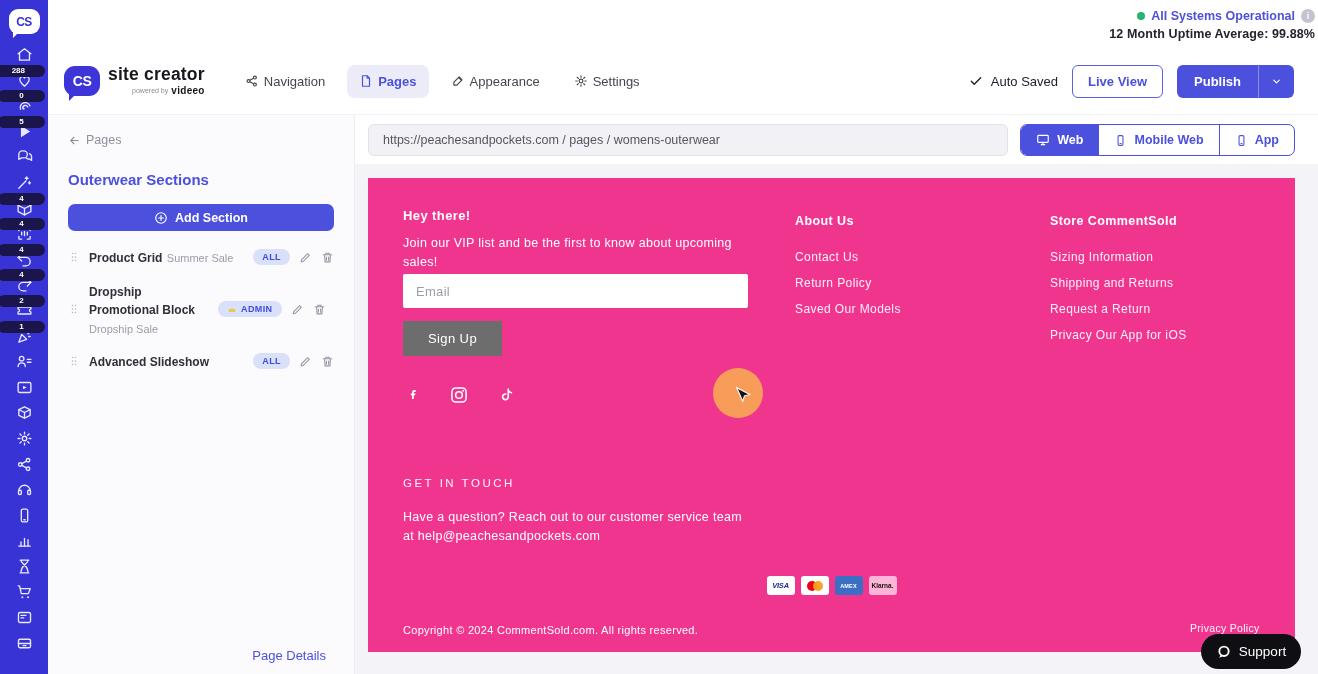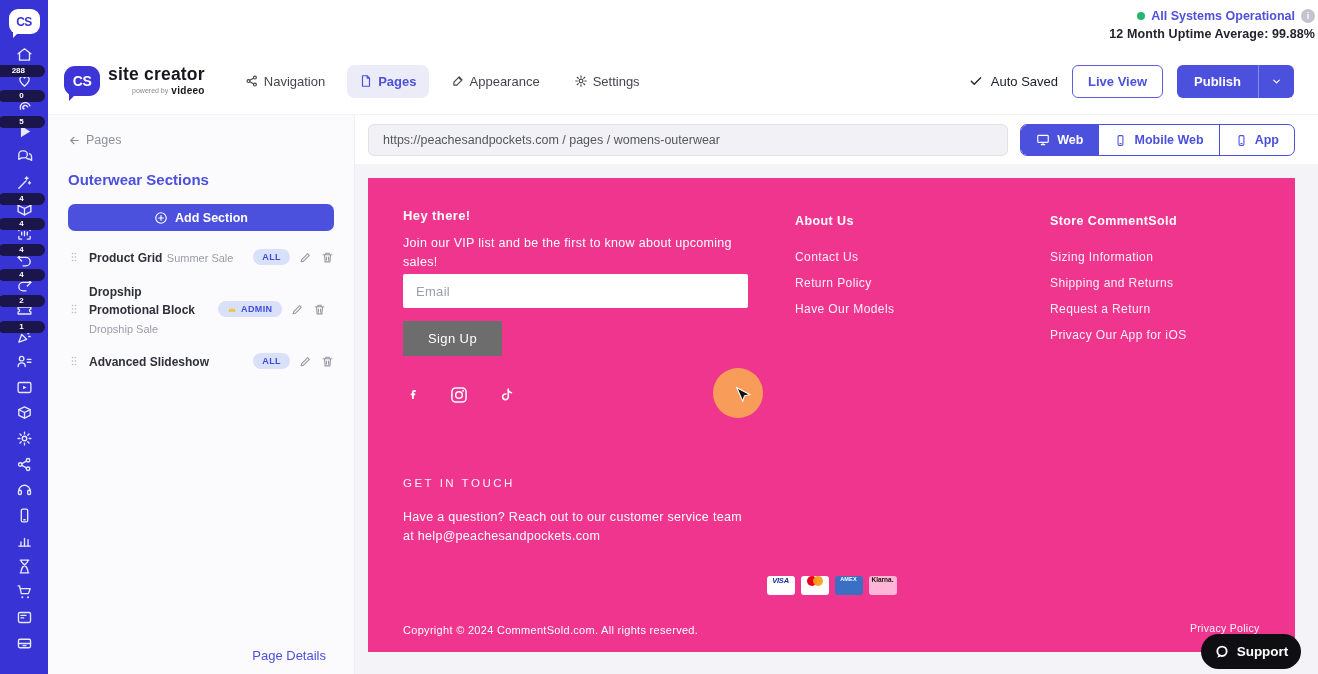--- a/index.html
+++ b/index.html
@@ -104,21 +104,21 @@
   .fp-social .s-ic{cursor:pointer;color:#fff}
   .fp-col{position:absolute;top:36px}
   .fp-col.about{left:427px}
   .fp-col.store{left:682px}
   .fp-colhead{font-size:12.5px;font-weight:700;letter-spacing:.4px;margin-bottom:22px}
   .fp-link{display:block;font-size:12px;letter-spacing:.4px;color:rgba(255,255,255,.93);
             text-decoration:none;margin-bottom:12px;cursor:pointer}
   .fp-git{position:absolute;left:35px;top:299px;font-size:11.5px;letter-spacing:2.5px;color:rgba(255,255,255,.95)}
   .fp-gitbody{position:absolute;left:35px;top:330px;width:345px;font-size:12.5px;line-height:1.55;letter-spacing:.3px}
   .fp-pay{position:absolute;left:0;right:0;top:398px;display:flex;justify-content:center;gap:6px}
-  .chip{width:28px;height:19px;border-radius:3px;background:#fff;display:flex;
+  .chip{width:28px;height:19px;border-radius:3px;background:#fff;display:flex;align-items:center;
             justify-content:center;overflow:hidden}
   .chip.visa span{color:#1a2f8f;font-weight:bold;font-style:italic;font-size:7.5px;letter-spacing:-.2px}
   .mc-c{width:10px;height:10px;border-radius:50%;display:inline-block}
   .mc-r{background:#eb001b;margin-right:-4px}
   .mc-o{background:#f79e1b;opacity:.95}
   .chip.amex{background:#3a6fc4}
   .chip.amex span{color:#fff;font-weight:bold;font-size:5.5px;letter-spacing:.2px}
   .chip.klarna{background:#ffb5d8}
   .chip.klarna span{color:#1a1208;font-weight:bold;font-size:6.5px}
   .fp-copy{position:absolute;left:35px;top:446px;font-size:11px;letter-spacing:.3px}
@@ -126,21 +126,21 @@
             color:rgba(255,255,255,.95);cursor:pointer}
 
   
   .cursor-halo{position:absolute;left:713px;top:368px;width:50px;height:50px;border-radius:50%;
             background:#f7a356;opacity:.95;z-index:40;pointer-events:none}
   .cursor-arrow{position:absolute;left:733px;top:386px;z-index:41;pointer-events:none}
 
   
   .support{position:absolute;left:1201px;top:634px;width:100px;height:35px;background:#0f0f13;
             border-radius:18px;display:flex;align-items:center;justify-content:center;gap:7px;
-            color:#fff;font-size:13.5px;font-weight:700;cursor:pointer;z-index:50}
+            color:#fff;font-size:13.5px;font-weight:400;cursor:pointer;z-index:50}
 </style>
 </head>
 <body>
 
 <nav class="rail">
   <div class="rail-logo">CS</div>
   <div>
       <div class="rail-item">
         <span>
           <svg width="17" height="17" viewBox="0 0 24 24" fill="none" stroke="currentColor" stroke-width="1.9" stroke-linecap="round" stroke-linejoin="round">
@@ -611,21 +611,21 @@
               <path d="M14.5 3.5v11a4 4 0 1 1-3.4-3.95"></path>
               <path d="M14.5 5.5a5.5 5.5 0 0 0 4.5 3.3"></path>
             </svg>
           </span>
       </div>
 
       <div class="fp-col about">
         <div class="fp-colhead">About Us</div>
         <a class="fp-link">Contact Us</a>
         <a class="fp-link">Return Policy</a>
-        <a class="fp-link">Have Our Models</a>
+        <a class="fp-link">Saved Our Models</a>
       </div>
 
       <div class="fp-col store">
         <div class="fp-colhead">Store CommentSold</div>
         <a class="fp-link">Sizing Information</a>
         <a class="fp-link">Shipping and Returns</a>
         <a class="fp-link">Request a Return</a>
         <a class="fp-link">Privacy Our App for iOS</a>
       </div>
 

